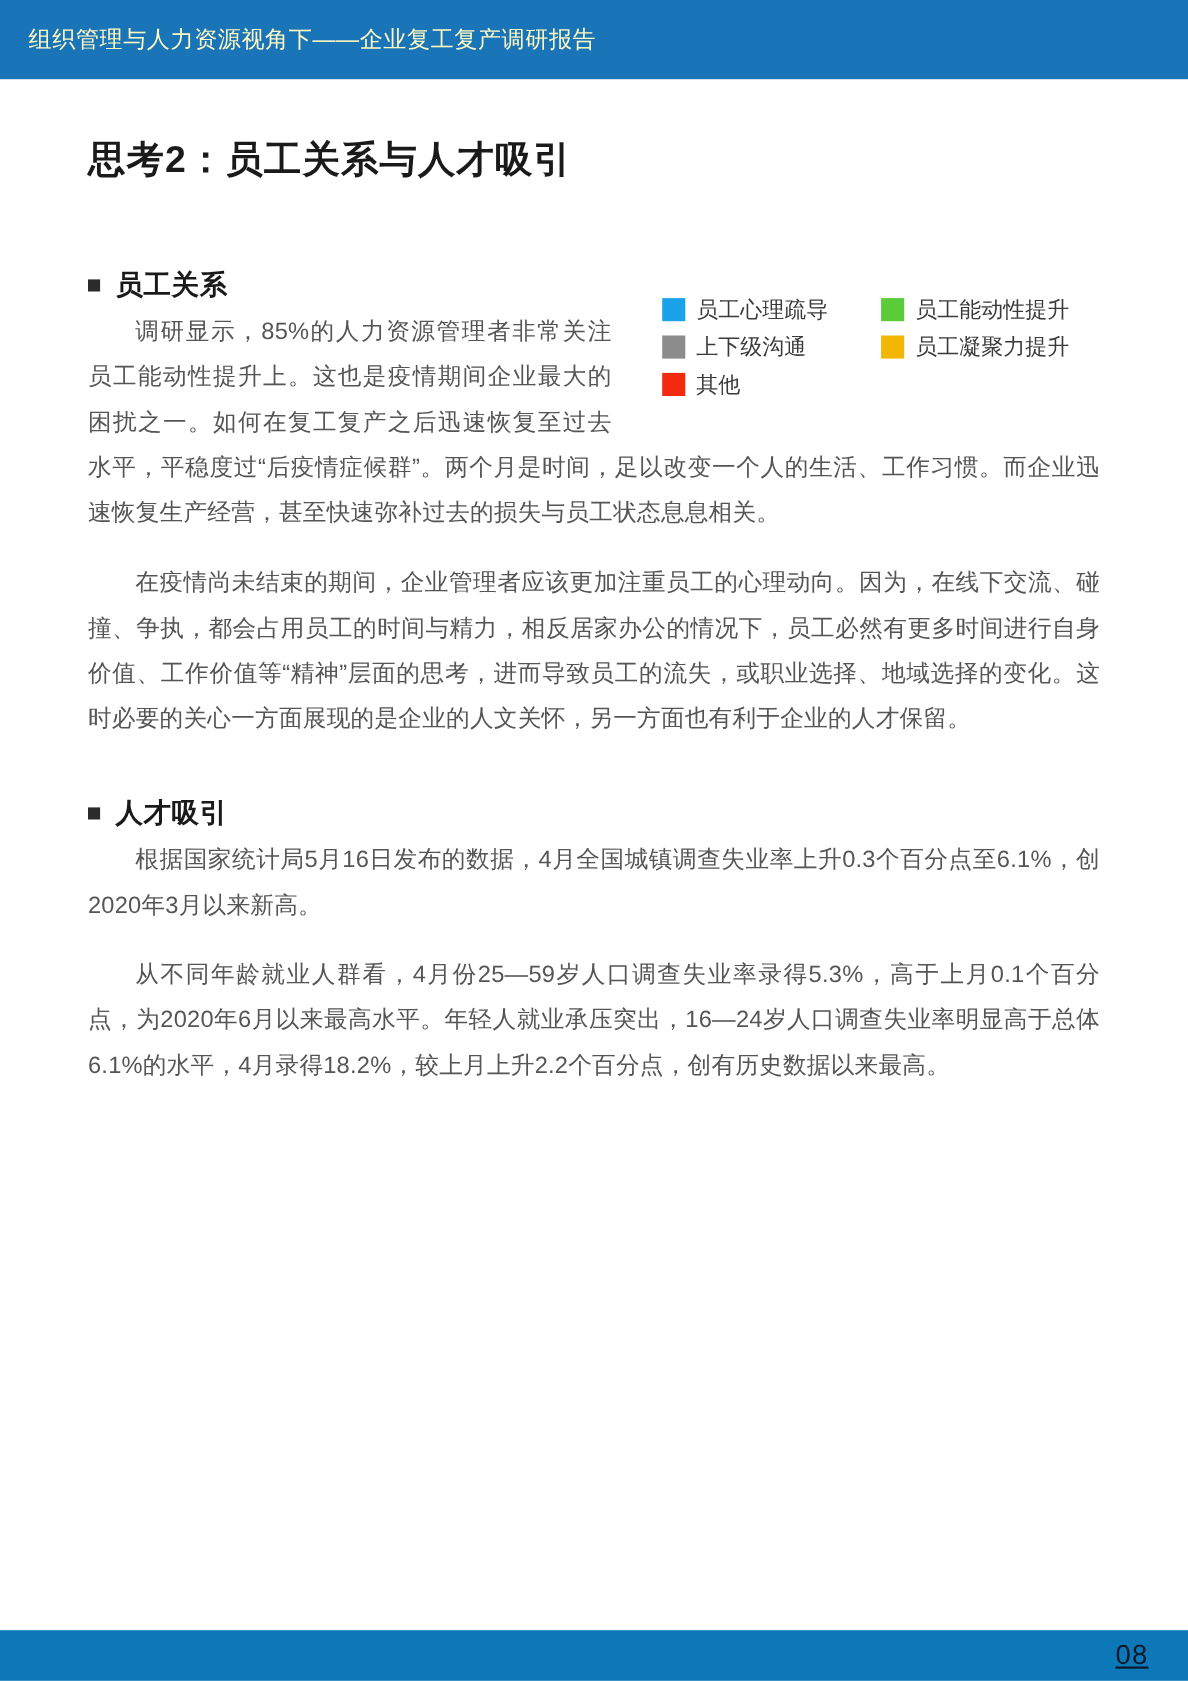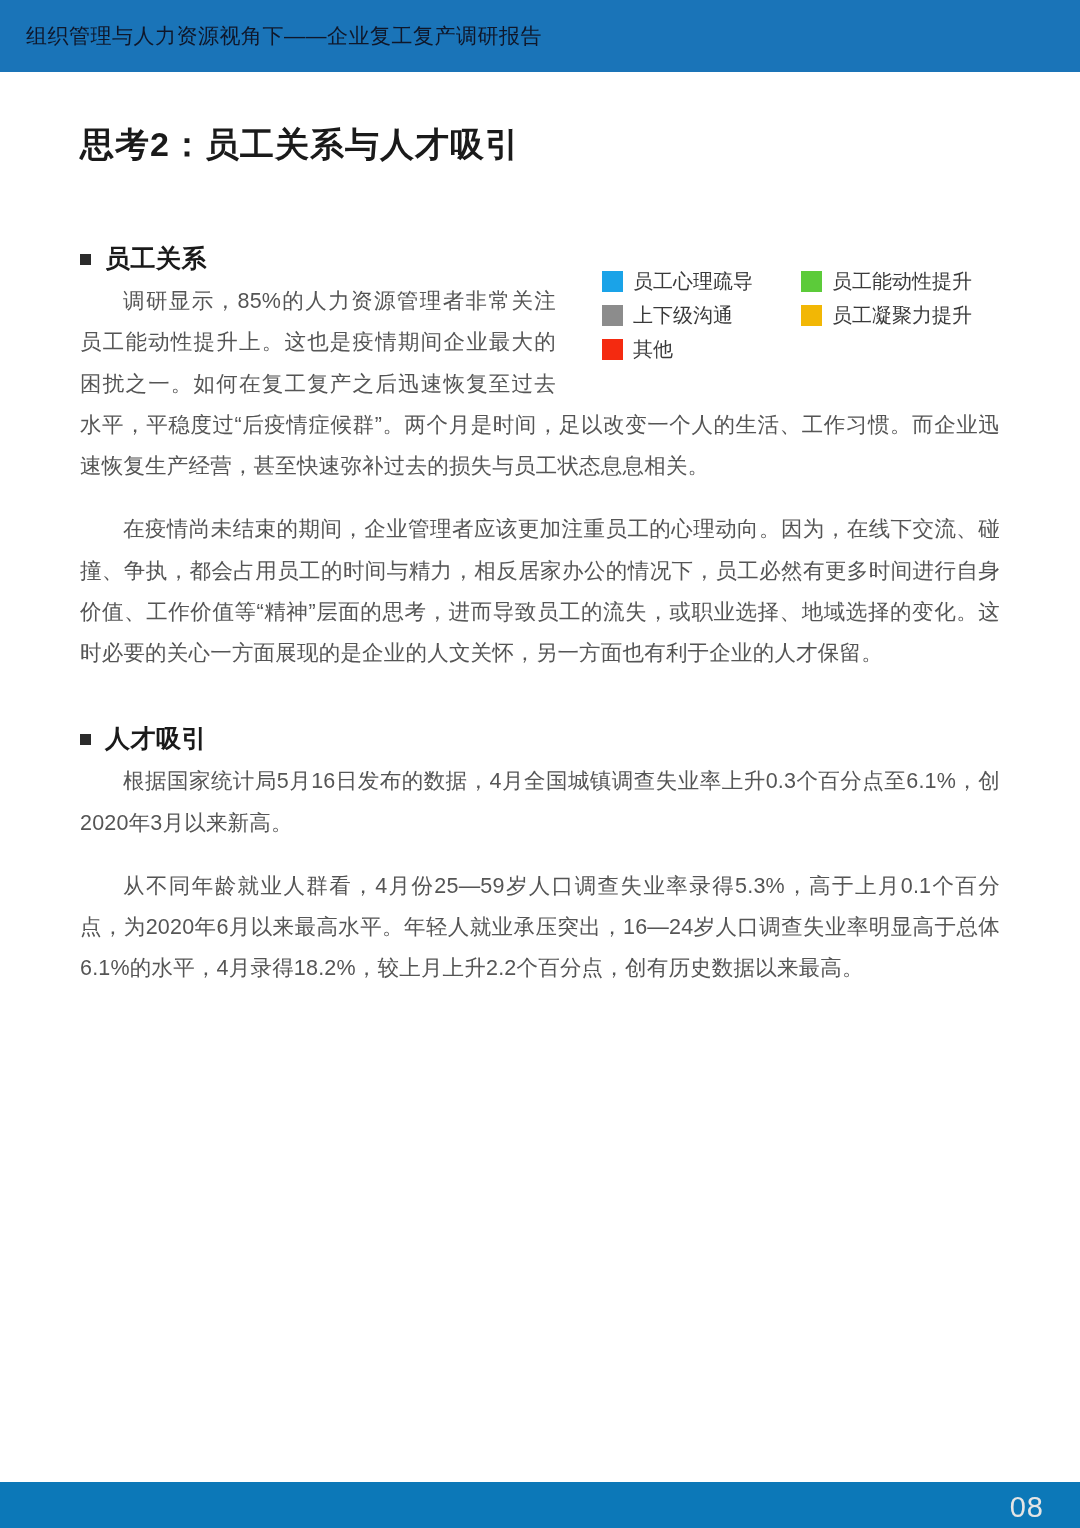--- a/index.html
+++ b/index.html
@@ -19,35 +19,35 @@
   .header-bar {
     position: absolute; left: 0; top: 0;
     width: 1080px; height: 72px;
     background: #1a74b8;
     display: flex; align-items: center;
   }
   .header-title {
     margin-left: 26px;
     font-size: 21px;
     letter-spacing: 0.5px;
-    color: #0f172a;
+    color: #fef9c3;
     white-space: nowrap;
     font-weight: 400;
   }
 
   
   .footer-bar {
     position: absolute; left: 0; top: 1482px;
     width: 1080px; height: 46px;
     background: #0c78b8;
   }
   .page-number {
     position: absolute; right: 36px; top: 9px;
-    font-size: 29px; color: #e5e5e5;
-    font-weight: 400; letter-spacing: 1px;
+    font-size: 25px; color: #0f172a;
+    font-weight: 400; letter-spacing: 1px; text-decoration: underline;
   }
 
   
   .page {
     position: absolute;
     left: 0; top: 72px;
     width: 1060px; height: 1410px;
     padding: 12px;
   }
 

